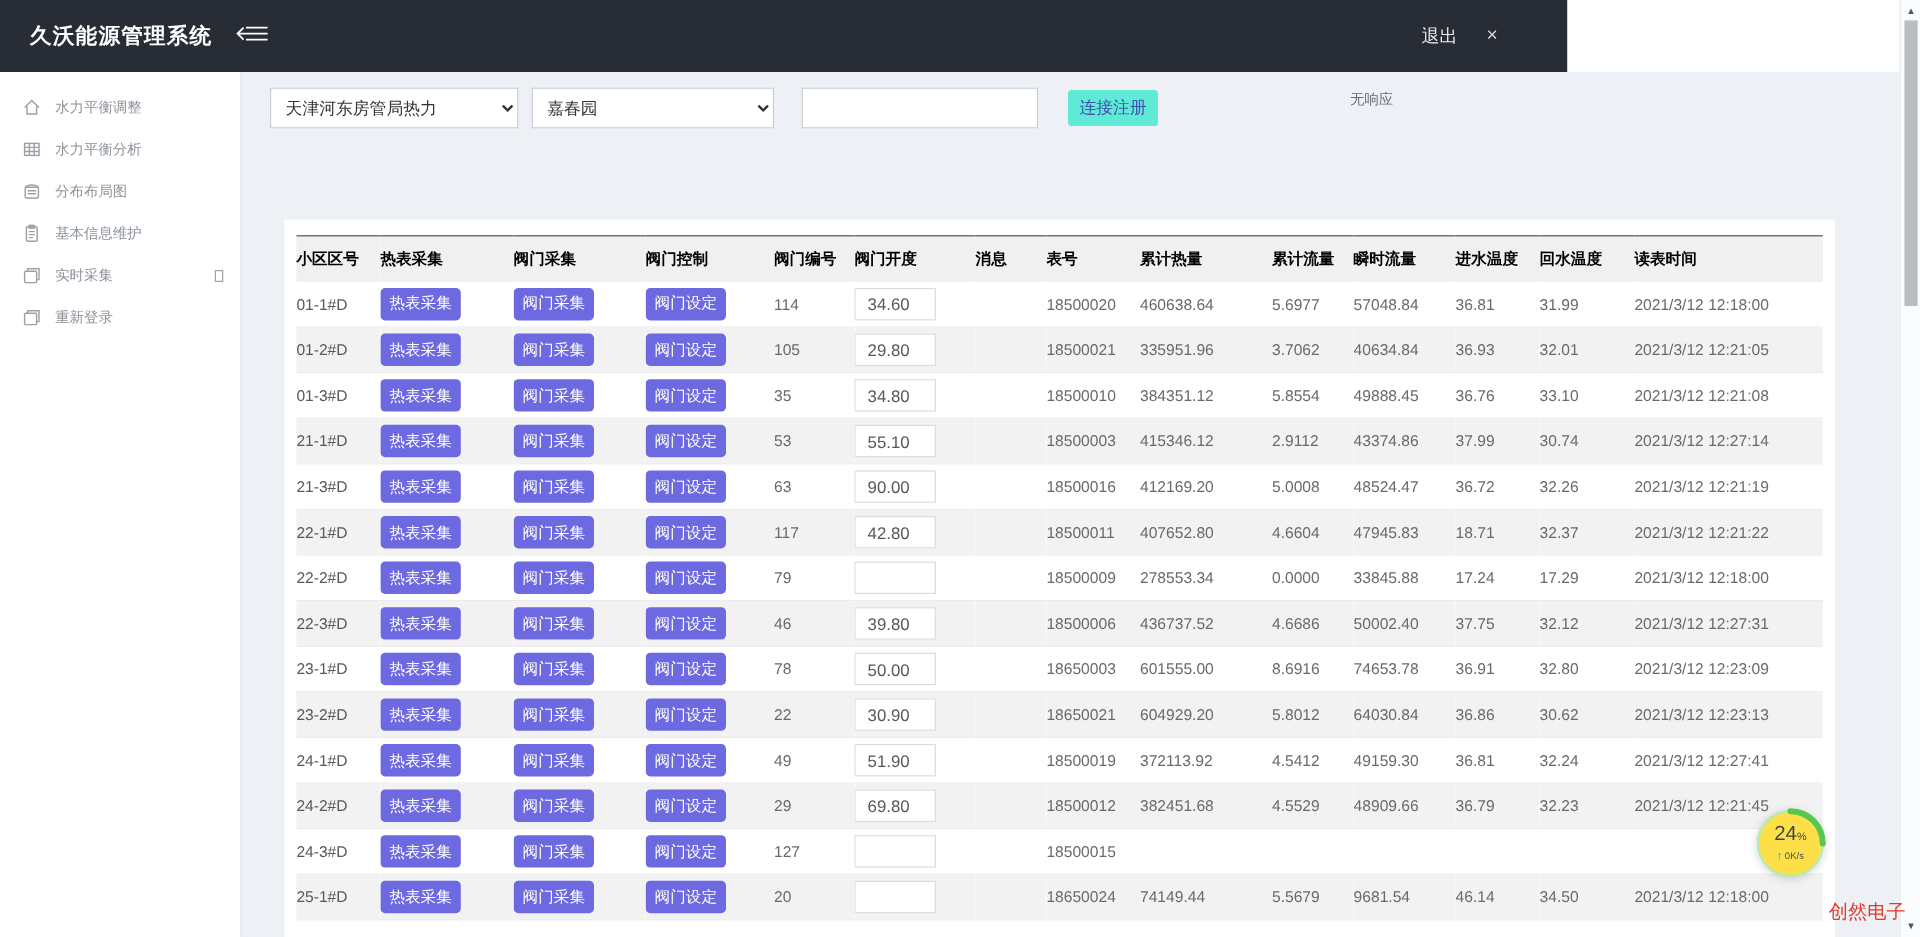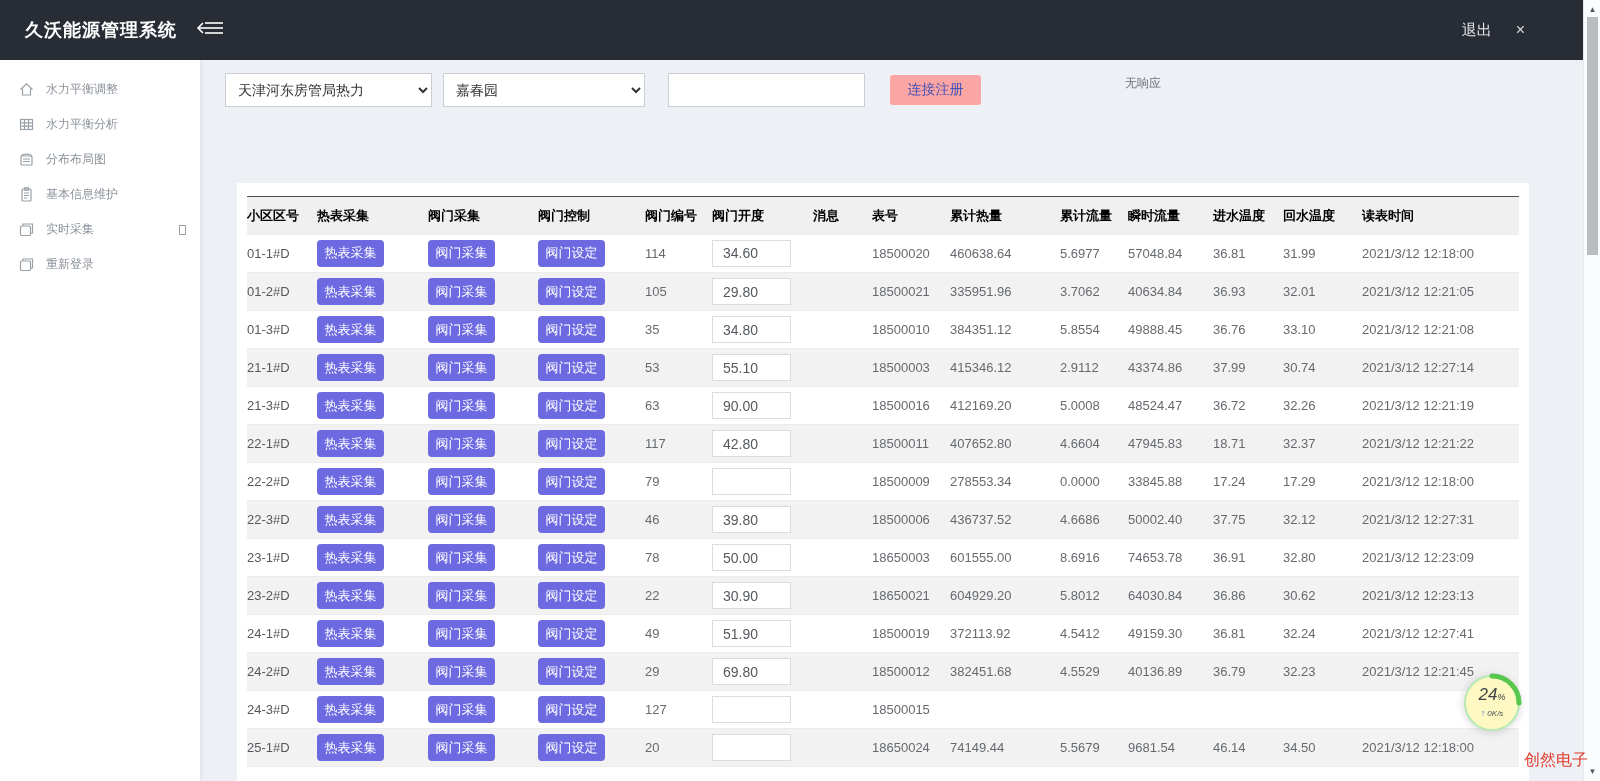--- a/index.html
+++ b/index.html
@@ -1,20 +1,20 @@
 <!DOCTYPE html>
 <html><head>
 <meta charset="utf-8">
 <style>
   * { margin:0; padding:0; box-sizing:border-box; }
   html,body { width:1600px; height:781px; overflow:hidden; }
   body { position:relative; background:#ffffff; font-family:"Liberation Sans", sans-serif; }
 
   
-  .app-header { position:absolute; left:0; top:0; width:1583px; height:60px;
+  .app-header { position:absolute; left:0; top:0; width:1306px; height:60px;
     background:#272c35; display:flex; align-items:center; z-index:5; }
   .app-title { color:#ffffff; font-size:18px; font-weight:bold; margin-left:25px; letter-spacing:1px; }
   .menu-toggle { margin-left:18px; cursor:pointer; display:flex; align-items:center; }
   .header-right { margin-left:auto; margin-right:58px; display:flex; align-items:center; gap:24px; }
   .logout-link { color:#e8eaec; font-size:15px; cursor:pointer; }
   .close-x { color:#d8dadd; font-size:16px; cursor:pointer; }
 
   
   .sidebar { position:absolute; left:0; top:60px; width:200px; height:721px; background:#ffffff;
     box-shadow:1px 0 4px rgba(0,0,0,0.07); z-index:4; padding-top:12px; }
@@ -25,52 +25,52 @@
   .mini-box { margin-left:auto; margin-right:14px; width:7px; height:10px; border:1px solid #9aa1a8; }
 
   
   .main { position:absolute; left:200px; top:60px; width:1383px; height:721px; background:#edf1f5; }
 
   .toolbar-select, .toolbar-input { position:absolute; height:34px; border:1px solid #c9ced4;
     background:#fff; font-size:14px; color:#333; font-family:inherit; padding:0 8px; }
   #company-select { left:25px; top:13px; width:207px; }
   #community-select { left:243px; top:13px; width:202px; }
   #free-input { left:468px; top:13px; width:197px; }
-  .connect-btn { position:absolute; left:690px; top:15px; width:91px; height:30px;
-    background:#fca5a5; color:#4053b5; border:none; border-radius:3px; font-size:14px;
+  .connect-btn { position:absolute; left:690px; top:15px; width:75px; height:30px;
+    background:#5eead4; color:#4053b5; border:none; border-radius:3px; font-size:14px;
     font-family:inherit; cursor:pointer; }
   .status-text { position:absolute; left:925px; top:15px; font-size:12px; color:#6a6f76; }
 
   
   .card { position:absolute; left:37px; top:123px; width:1292px; height:598px; background:#ffffff;
     overflow:hidden; padding:13px 10px 0 10px; }
   table { width:1272px; border-collapse:collapse; table-layout:fixed; }
   thead th { background:#f0f0f0; border-top:1px solid #4f4f4f; font-size:13px; color:#000000;
     text-align:left; height:38px; font-weight:bold; padding:0; }
   tbody td { font-size:13px; color:#666a6e; height:38px; vertical-align:middle; padding:0;
     border-bottom:1px solid #ececec; overflow:hidden; white-space:nowrap; }
   tbody tr:nth-child(even) td { background:#f2f2f2; }
   .zone-cell { color:#55595d; }
   .pbtn { width:67px; height:27px; background:#6c69e1; color:#ffffff; border:none; border-radius:4px;
     font-size:13px; font-family:inherit; cursor:pointer; }
-  .opening-input { width:79px; height:27px; border:1px solid #dcdcdc; background:#fff;
+  .opening-input { width:68px; height:27px; border:1px solid #dcdcdc; background:#fff;
     font-size:14px; color:#55595d; padding-left:10px; font-family:inherit; }
 
   
   .scrollbar { position:absolute; right:0; top:0; width:17px; height:781px; background:#fbfcfd;
     border-left:1px solid #e6e8ea; z-index:30; }
   .sb-arrow { position:absolute; left:0; width:17px; text-align:center; color:#54575b; font-size:8px; cursor:pointer; }
   .sb-up { top:5px; }
   .sb-down { bottom:5px; }
   .sb-thumb { position:absolute; left:3px; top:17px; width:11px; height:238px; background:#b9bdc1; cursor:pointer; }
 
   
   .net-widget { position:absolute; left:1464px; top:675px; width:56px; height:56px; border-radius:50%;
-    background:#fef9c3; border:2px solid #b7e9b3; box-shadow:0 1px 8px rgba(0,0,0,0.18);
-    z-index:40; text-align:center;font-style:italic; }
+    background:#fde047; border:2px solid #b7e9b3; box-shadow:0 1px 8px rgba(0,0,0,0.18);
+    z-index:40; text-align:center; }
   .net-arc { position:absolute; left:-5px; top:-5px; pointer-events:none; }
   .net-pct { margin-top:9px; font-size:17px; color:#3f4347; line-height:17px; }
   .net-pct .unit { font-size:9px; }
   .net-speed { font-size:8px; color:#4a4f54; margin-top:2px; }
   .net-speed .arrow { color:#3d7fd6; font-size:9px; }
 
   .watermark { position:absolute; left:1524px; top:750px; color:#e2392b; font-size:16px; z-index:41; }
 </style>
 </head>
 <body>
@@ -380,21 +380,21 @@
     <td class="zone-cell">24-2#D</td>
     <td><button class="pbtn">热表采集</button></td>
     <td><button class="pbtn">阀门采集</button></td>
     <td><button class="pbtn">阀门设定</button></td>
     <td>29</td>
     <td><input class="opening-input" value="69.80" style=""></td>
     <td></td>
     <td>18500012</td>
     <td>382451.68</td>
     <td>4.5529</td>
-    <td>40136.89</td>
+    <td>48909.66</td>
     <td>36.79</td>
     <td>32.23</td>
     <td>2021/3/12 12:21:45</td>
   </tr>
           <tr>
     <td class="zone-cell">24-3#D</td>
     <td><button class="pbtn">热表采集</button></td>
     <td><button class="pbtn">阀门采集</button></td>
     <td><button class="pbtn">阀门设定</button></td>
     <td>127</td>

